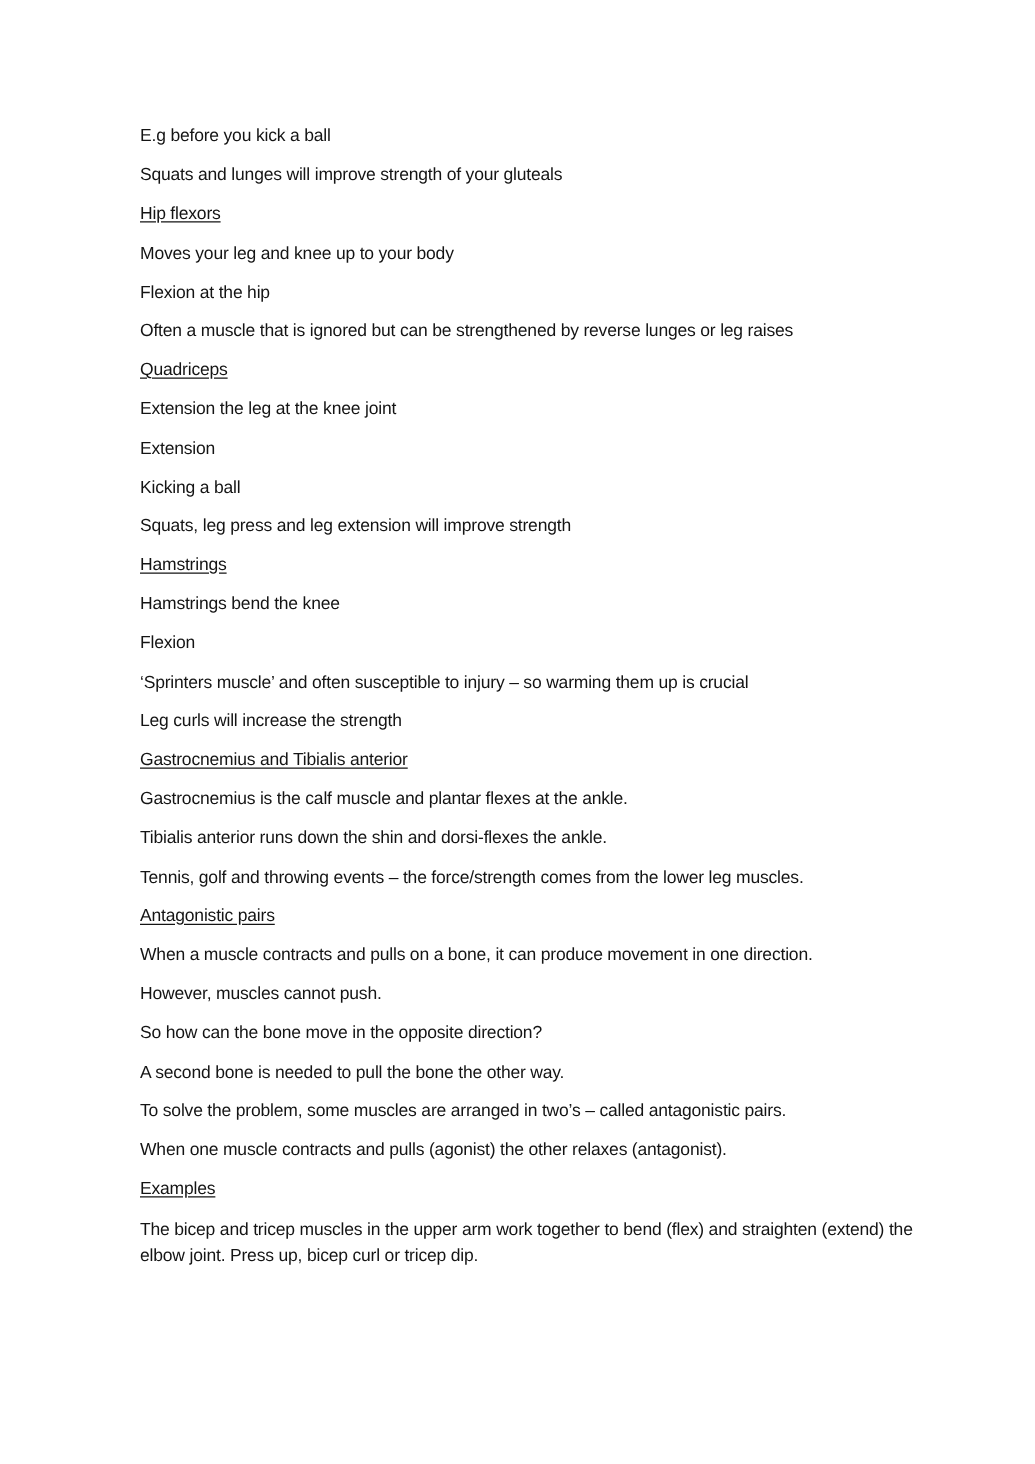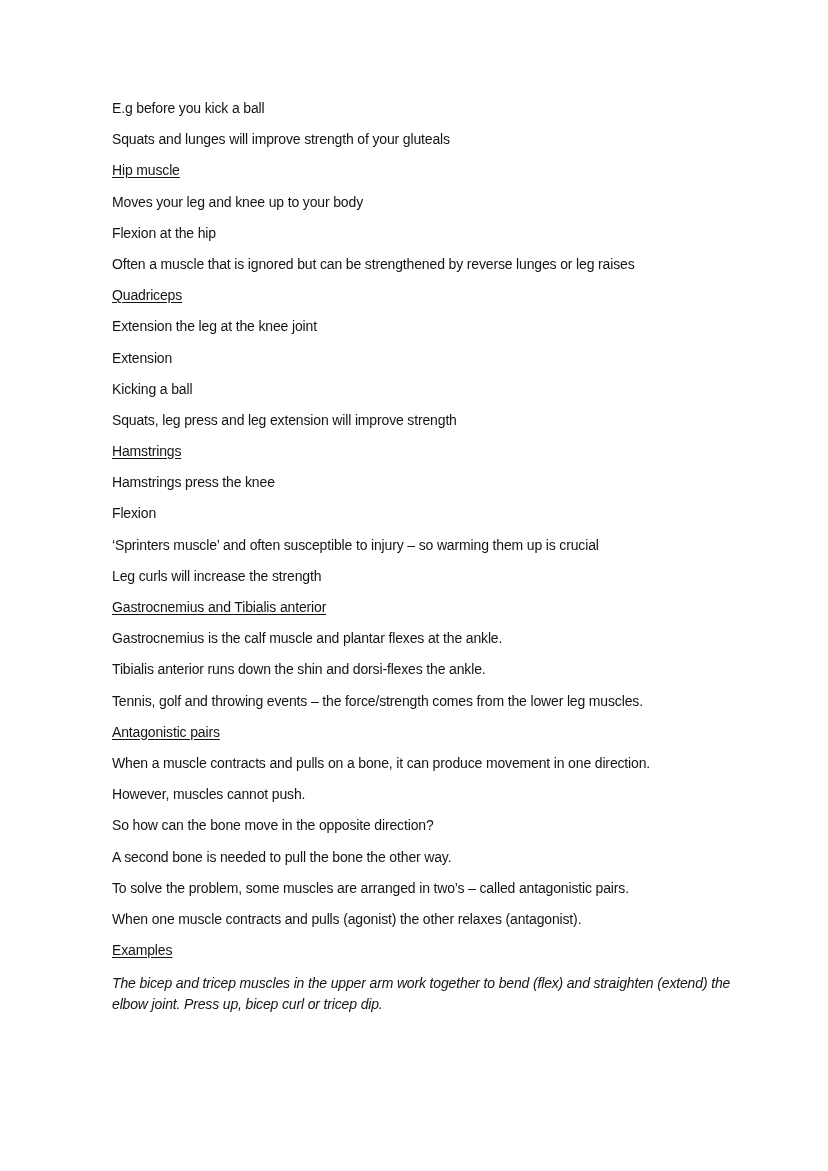--- a/index.html
+++ b/index.html
@@ -33,40 +33,39 @@
       text-decoration: underline;
       text-underline-offset: 2px;
     }
     .para {
       font-size: 14px;
       line-height: 21px;
       margin: 0;
       white-space: normal;
       letter-spacing: -0.15px;
       width: 628px;
-      font-style: italic;
     }
   </style>
 </head>
 <body>
 
 <div class="page">
   <p class="line">E.g before you kick a ball</p>
   <p class="line">Squats and lunges will improve strength of your gluteals</p>
-  <p class="line heading">Hip muscle</p>
+  <p class="line heading">Hip flexors</p>
   <p class="line">Moves your leg and knee up to your body</p>
   <p class="line">Flexion at the hip</p>
   <p class="line">Often a muscle that is ignored but can be strengthened by reverse lunges or leg raises</p>
   <p class="line heading">Quadriceps</p>
   <p class="line">Extension the leg at the knee joint</p>
   <p class="line">Extension</p>
   <p class="line">Kicking a ball</p>
   <p class="line">Squats, leg press and leg extension will improve strength</p>
   <p class="line heading">Hamstrings</p>
-  <p class="line">Hamstrings press the knee</p>
+  <p class="line">Hamstrings bend the knee</p>
   <p class="line">Flexion</p>
   <p class="line">‘Sprinters muscle’ and often susceptible to injury – so warming them up is crucial</p>
   <p class="line">Leg curls will increase the strength</p>
   <p class="line heading">Gastrocnemius and Tibialis anterior</p>
   <p class="line">Gastrocnemius is the calf muscle and plantar flexes at the ankle.</p>
   <p class="line">Tibialis anterior runs down the shin and dorsi-flexes the ankle.</p>
   <p class="line">Tennis, golf and throwing events – the force/strength comes from the lower leg muscles.</p>
   <p class="line heading">Antagonistic pairs</p>
   <p class="line">When a muscle contracts and pulls on a bone, it can produce movement in one direction.</p>
   <p class="line">However, muscles cannot push.</p>

